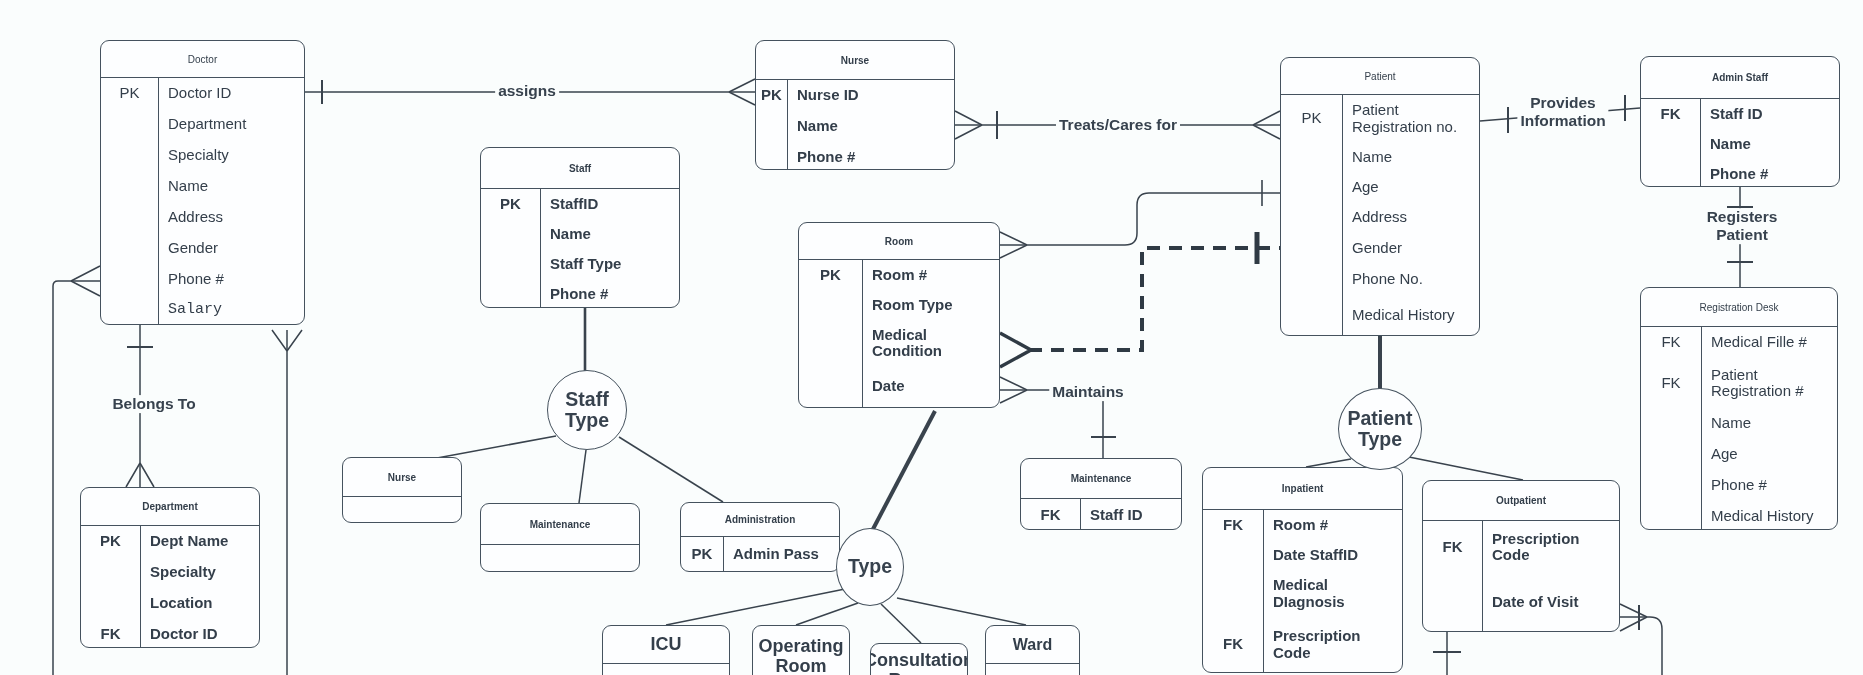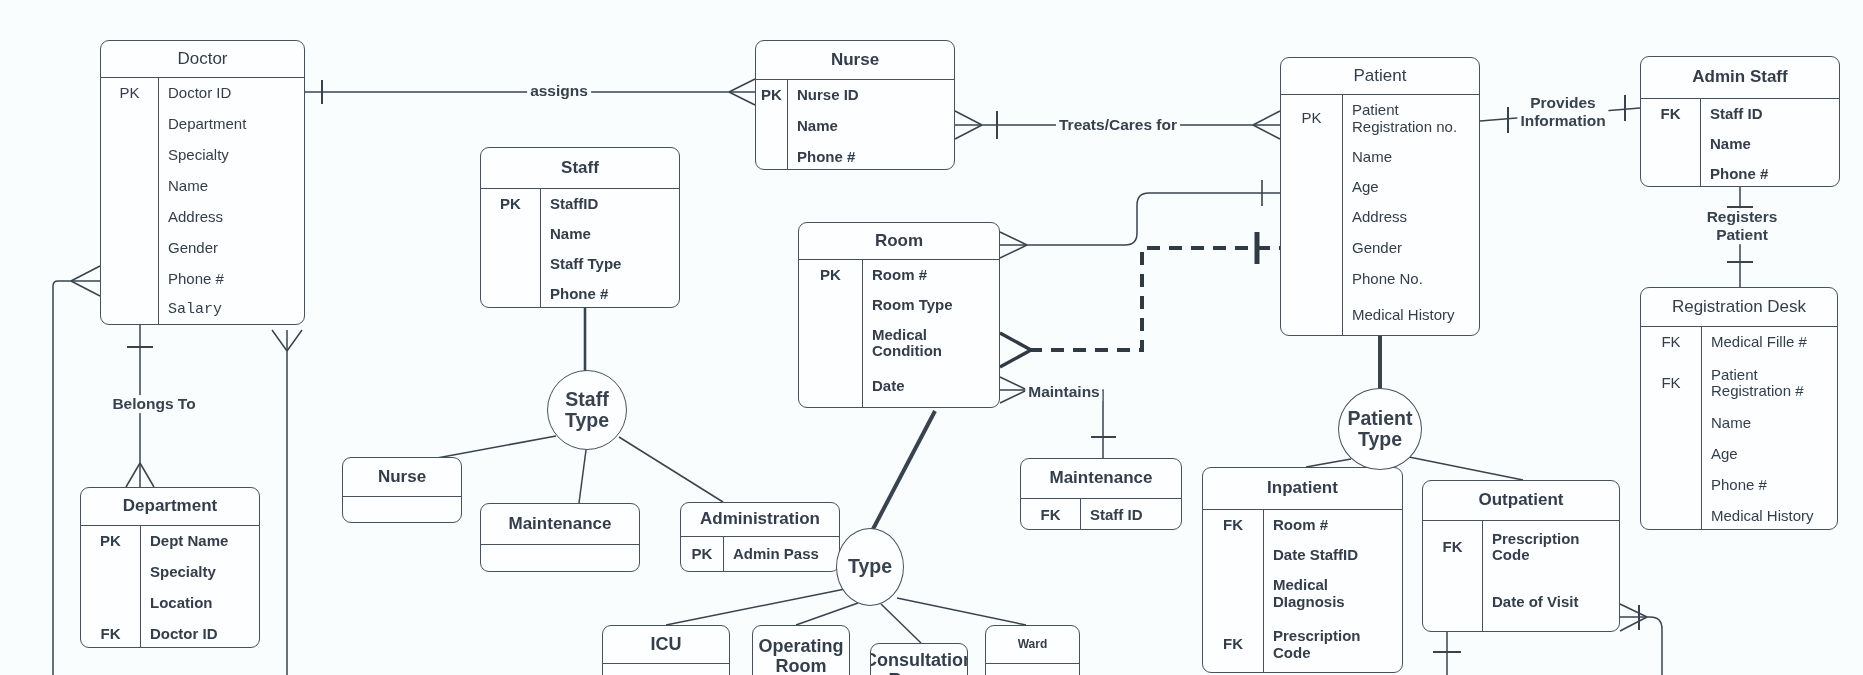--- a/index.html
+++ b/index.html
@@ -13,21 +13,21 @@
   .entity{
     position:absolute;z-index:2;box-sizing:border-box;
     background:#fdfeff;border:1.6px solid #45525e;border-radius:9px;
     display:flex;flex-direction:column;overflow:hidden;
     font-size:15px;line-height:1.1;
   }
   .entity.bold{font-weight:bold;}
   .e-title{
     display:flex;align-items:center;justify-content:center;
     border-bottom:1.4px solid #45525e;flex:0 0 auto;
-    text-align:center;white-space:pre-line;font-size:17px;
+    text-align:center;white-space:pre-line;font-size:10px;
   }
   .e-title.nodiv{border-bottom:none;}
   .e-rows{display:flex;flex-direction:column;flex:1 1 auto;}
   .e-row{display:flex;flex:0 0 auto;align-items:center;}
   .e-row:last-child{flex:1 1 auto;}
   .e-key{
     flex:0 0 auto;align-self:stretch;display:flex;align-items:center;justify-content:center;
     border-right:1.4px solid #45525e;box-sizing:border-box;
   }
   .e-text{padding:4px 6px 4px 9px;white-space:pre-line;}
@@ -438,31 +438,31 @@
   </div>
 <div class="entity bold" style="left: 752px; top: 625px; width: 98px; height: 62px;">
     <div class="e-title nodiv" style="height: 61px; font-size: 18px;">Operating
 Room</div>
   </div>
 <div class="entity bold" style="left: 870px; top: 643px; width: 98px; height: 55px;">
     <div class="e-title nodiv" style="height: 54px; font-size: 18px;">Consultation
 Rooms</div>
   </div>
 <div class="entity bold" style="left: 985px; top: 625px; width: 95px; height: 62px;">
-    <div class="e-title" style="height: 37px; font-size: 12px;">Ward</div>
+    <div class="e-title" style="height: 37px; font-size: 16px;">Ward</div>
     <div class="e-rows">
       <div class="e-row" style="min-height: 23px;">
         <div class="e-text"></div>
       </div>
     </div>
   </div>
 <div class="circle" style="left: 547px; top: 370px; width: 80px; height: 80px;">Staff
 Type</div>
 <div class="circle" style="left: 1338px; top: 388px; width: 84px; height: 82px;">Patient
 Type</div>
 <div class="circle" style="left: 836px; top: 528px; width: 68px; height: 78px;">Type</div>
-<div class="rel-label" style="left: 527px; top: 91px; margin-left: 32px;">assigns</div>
+<div class="rel-label" style="left: 527px; top: 91px;">assigns</div>
 <div class="rel-label" style="left: 1118px; top: 125px; text-align: right;">Treats/Cares for</div>
 <div class="rel-label" style="left: 1563px; top: 112px;">Provides
 Information</div>
 <div class="rel-label" style="left: 1742px; top: 226px;">Registers Patient</div>
 <div class="rel-label" style="left: 154px; top: 404px;">Belongs To</div>
-<div class="rel-label" style="left: 1064px; top: 392px;">Maintains</div>
+<div class="rel-label" style="left: 1088px; top: 392px;">Maintains</div>
 
 </body></html>

